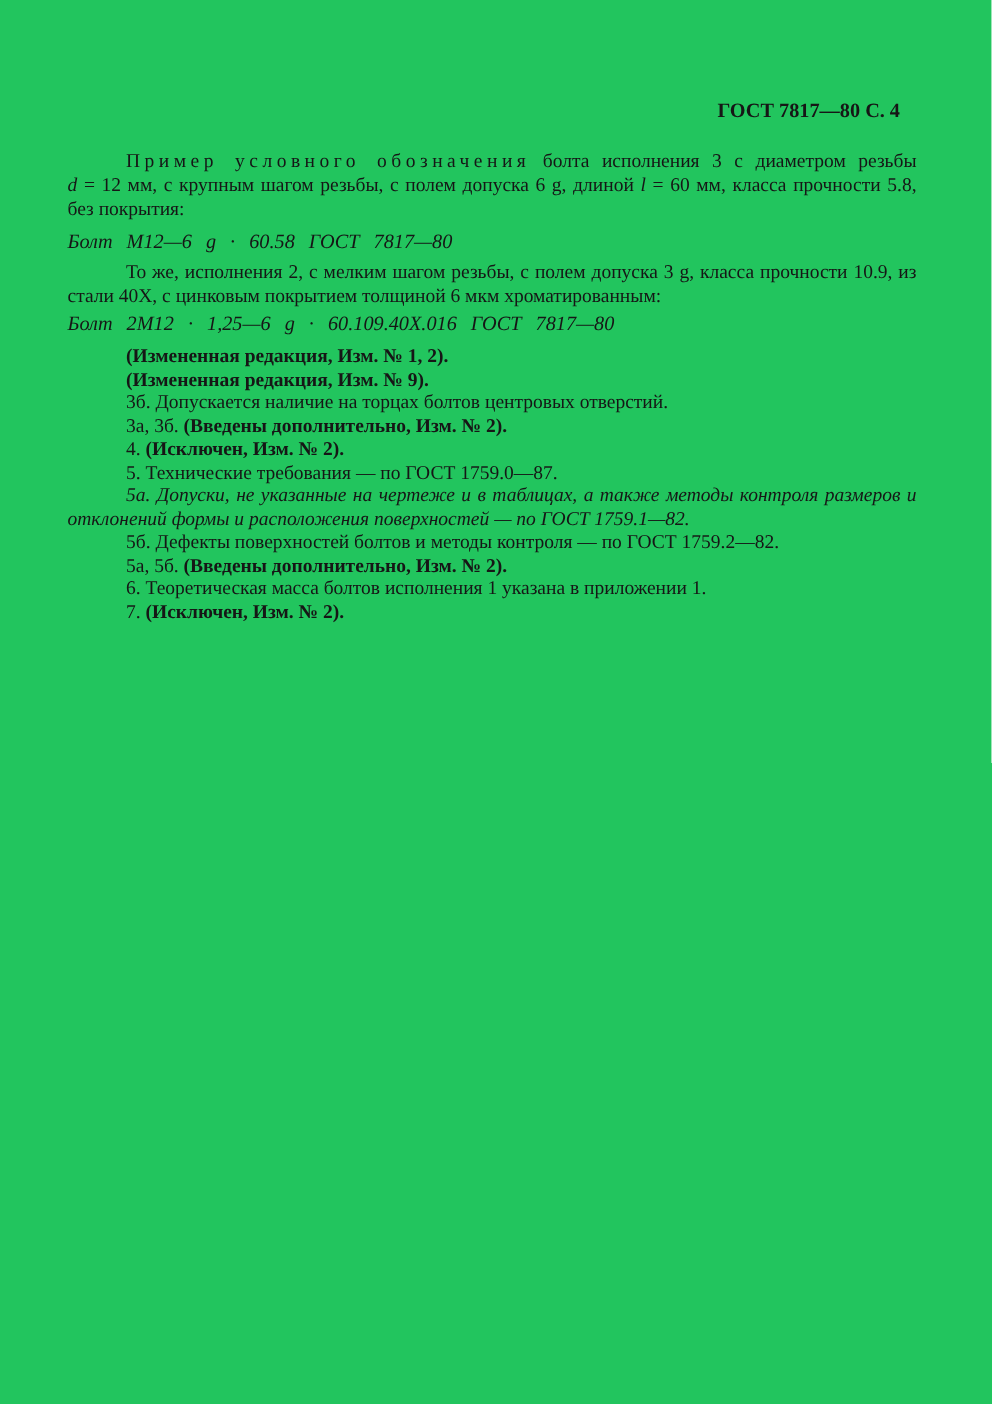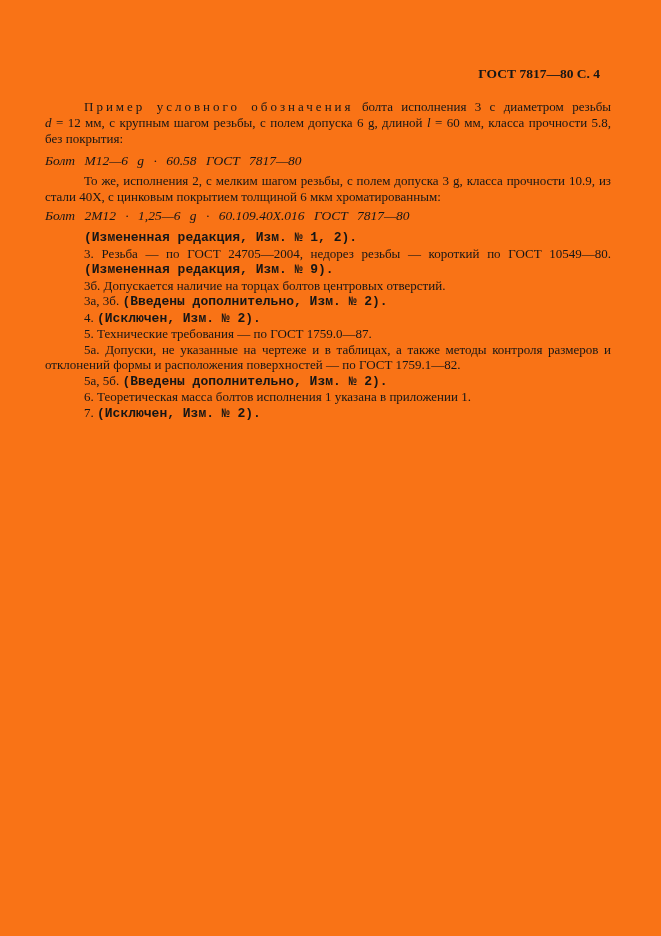--- a/index.html
+++ b/index.html
@@ -1,20 +1,20 @@
 <!DOCTYPE html>
 <html lang="ru"><head>
 <meta charset="utf-8">
 <style>
   html, body { margin: 0; padding: 0; background: #ffffff; }
   .page {
     position: relative;
     width: 661px;
     height: 936px;
-    background: #f97316;
+    background: #22c55e;
     color: #161616;
     font-family: "Liberation Serif", "DejaVu Serif", serif;
     overflow: hidden;
   }
   .content {
     position: absolute;
     left: 45px;
     top: 66px;
     width: 566px;
   }
@@ -42,24 +42,24 @@
     word-spacing: 6px;
   }
   .formula-2 { margin-top: 3px; }
   .clauses { margin-top: 5px; }
   .clause {
     margin: 0;
     font-size: 13px;
     line-height: 15.5px;
     text-indent: 39px;
   }
-  .clause .b { font-weight: bold; font-family: Liberation Mono, monospace; }
+  .clause .b { font-weight: bold; }
   .stretch { text-align: justify; text-align-last: justify; }
   .clause .line2 { text-indent: 0; }
-  .wrapclause { text-indent: 0; }
+  .wrapclause { text-indent: 0; font-style: italic; }
 </style>
 </head>
 <body>
 
 <div class="page">
   <div class="content">
 
     <div class="doc-header">
       <span>ГОСТ 7817—80 С. 4</span>
     </div>
@@ -76,38 +76,38 @@
       <span class="line fill indent">То же, исполнения 2, с мелким шагом резьбы, с полем допуска 3 g, класса прочности 10.9, из</span>
       <span class="line">стали 40Х, с цинковым покрытием толщиной 6 мкм хроматированным:</span>
     </p>
 
     <p class="formula formula-2">Болт 2М12 · 1,25—6 g · 60.109.40X.016 ГОСТ 7817—80</p>
 
     <div class="clauses">
 
       <p class="clause"><span class="b">(Измененная редакция, Изм. № 1, 2).</span></p>
 
-      <p class="clause stretch"><span>3. Резьба — по ГОСТ 24705—2004, недорез резьбы — короткий по ГОСТ 10549—80.</span></p>
 
       <p class="clause"><span class="b">(Измененная редакция, Изм. № 9).</span></p>
 
 
       <p class="clause"><span>3б. Допускается наличие на торцах болтов центровых отверстий.</span></p>
 
       <p class="clause"><span>3а, 3б. </span><span class="b">(Введены дополнительно, Изм. № 2).</span></p>
 
       <p class="clause"><span>4. </span><span class="b">(Исключен, Изм. № 2).</span></p>
 
       <p class="clause"><span>5. Технические требования — по ГОСТ 1759.0—87.</span></p>
 
       <p class="clause wrapclause">
         <span class="line fill indent">5а. Допуски, не указанные на чертеже и в таблицах, а также методы контроля размеров и</span>
         <span class="line line2">отклонений формы и расположения поверхностей — по ГОСТ 1759.1—82.</span>
       </p>
 
+      <p class="clause"><span>5б. Дефекты поверхностей болтов и методы контроля — по ГОСТ 1759.2—82.</span></p>
 
       <p class="clause"><span>5а, 5б. </span><span class="b">(Введены дополнительно, Изм. № 2).</span></p>
 
       <p class="clause"><span>6. Теоретическая масса болтов исполнения 1 указана в приложении 1.</span></p>
 
       <p class="clause"><span>7. </span><span class="b">(Исключен, Изм. № 2).</span></p>
 
     </div>
   </div>
 </div>

